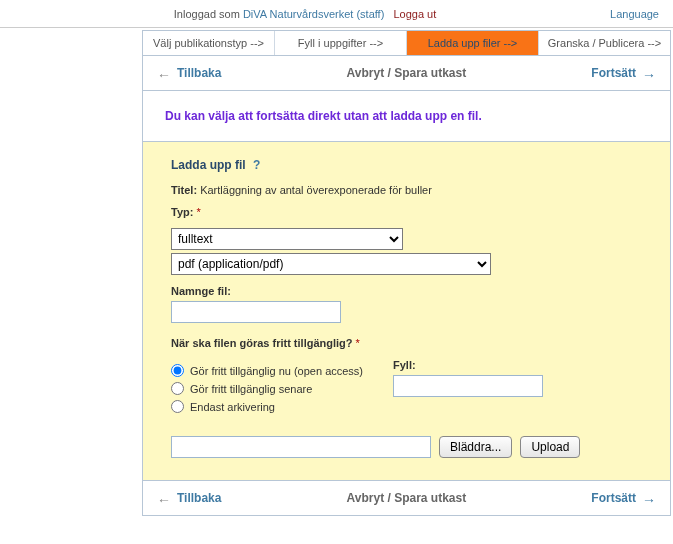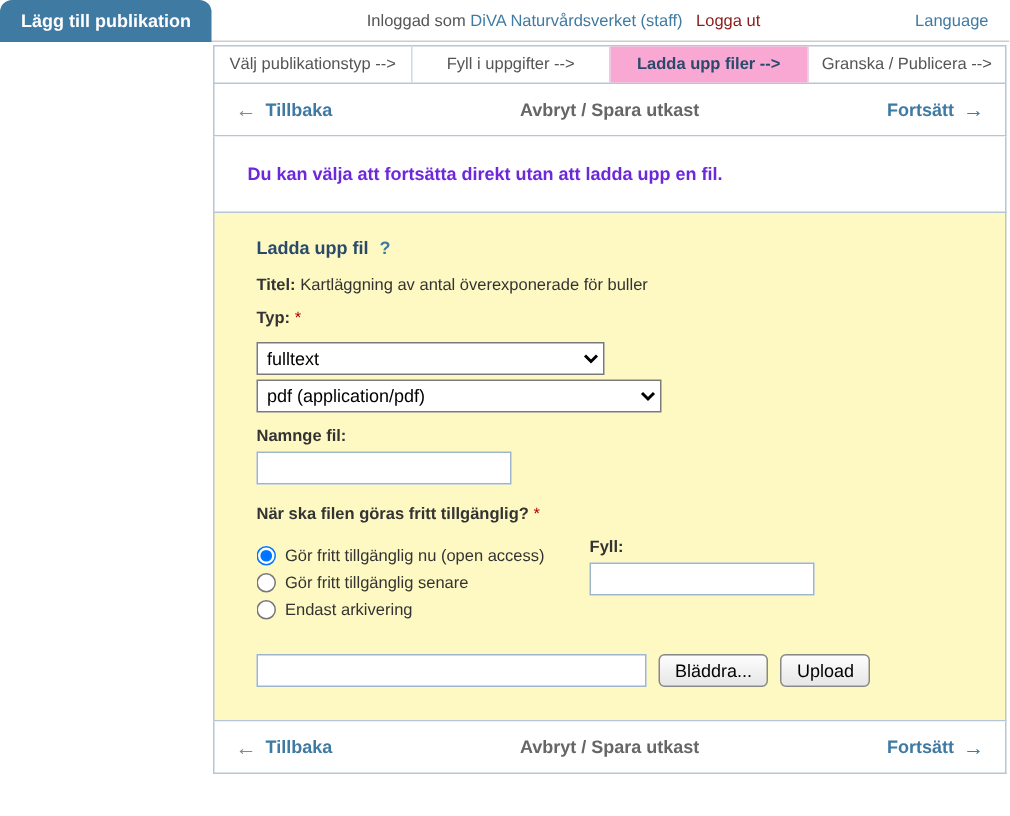--- a/index.html
+++ b/index.html
@@ -54,22 +54,22 @@
     flex: 1;
     text-align: center;
     padding: 6px 4px;
     font-size: 11px;
     color: #555;
     border-right: 1px solid #cfd9e4;
     cursor: pointer;
   }
   .step:last-child { border-right: none; }
   .step.active {
-    background: #f9a8d4;
-    font-weight: bold;
+    background: #f97316;
+    font-weight: normal;
     color: #2a4a6c;
   }
   .navbar {
     display: flex;
     align-items: center;
     justify-content: space-between;
     border: 1px solid #b7c6d6;
     border-top: none;
     background: #fff;
     padding: 10px 14px;
@@ -123,21 +123,21 @@
   .req { color: #a00; }
   select.sel {
     font-family: Arial, sans-serif;
     font-size: 12px;
     background: #fff;
     border: 1px solid #7a7a7a;
     height: 22px;
     padding: 1px 2px;
   }
   .sel1 { width: 232px; display: block; margin-bottom: 3px; }
-  .sel2 { width: 270px; display: block; }
+  .sel2 { width: 320px; display: block; }
   input.txt {
     border: 1px solid #9db6ce;
     background: #fff;
     height: 22px;
     padding: 2px 4px;
     font-size: 12px;
   }
   .txt-name { width: 170px; }
   .txt-date { width: 150px; }
   .txt-file { width: 260px; background: #eef4f9; border: 1px solid #b7c6d6; height: 21px; }
@@ -155,21 +155,20 @@
     height: 22px;
     cursor: pointer;
   }
   .btn-row { margin-top: 18px; display: flex; align-items: flex-end; gap: 8px; }
 </style>
 </head>
 <body>
 
 <div class="container">
   <div class="top-bar">
-    <div class="tab-left">Lägg till publikation</div>
     <div class="top-center">
       <span>Inloggad som</span>
       <span class="user">DiVA Naturvårdsverket (staff)</span>
       <span class="logout">Logga ut</span>
     </div>
     <div class="top-right">Language</div>
   </div>
 
   <div class="layout">
     <div class="sidebar"></div>

